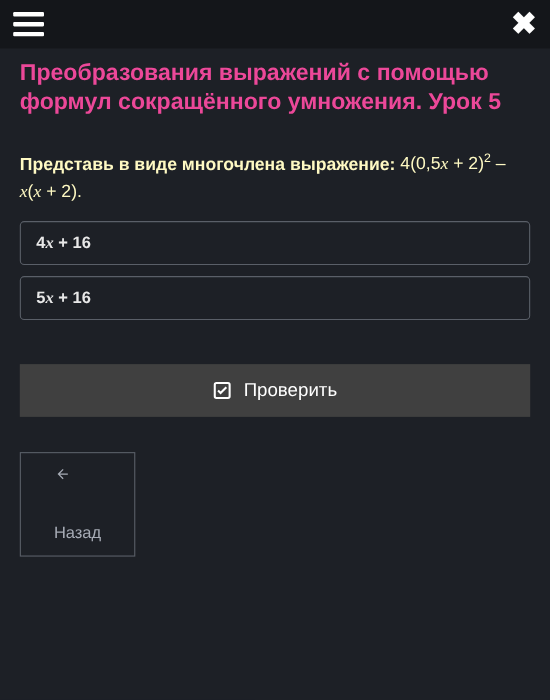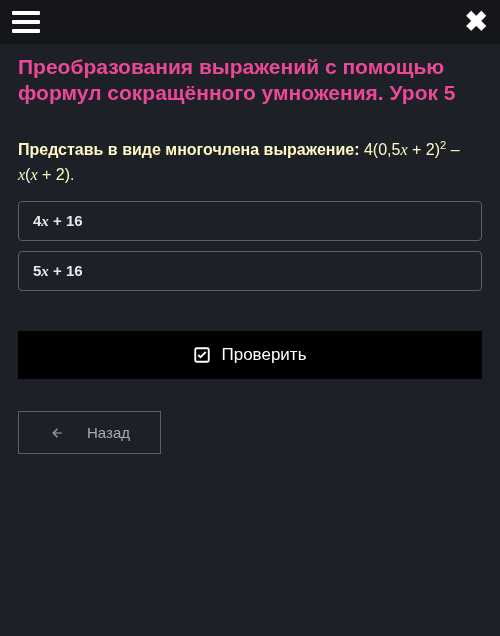--- a/index.html
+++ b/index.html
@@ -77,21 +77,21 @@
     border: 1px solid #5a5f68;
     border-radius: 4px;
     padding: 10px 14px;
     font-size: 15px;
     color: #e8e8e8;
     cursor: pointer;
     background: #1d2026;
   }
   .submit-btn {
     width: 100%;
-    background: #000000;
+    background: #404040;
     border: none;
     color: #fff;
     font-size: 17px;
     padding: 14px 0;
     margin-bottom: 32px;
     cursor: pointer;
     display: flex;
     align-items: center;
     justify-content: center;
     gap: 10px;
@@ -101,22 +101,22 @@
     height: 18px;
   }
   .back-btn {
     border: 1px solid #5a5f68;
     background: transparent;
     color: #a6abb5;
     font-size: 15px;
     padding: 12px 30px;
     cursor: pointer;
     display: inline-flex;
-    align-items: center;
-    gap: 22px;
+    gap: 38px;
+    flex-direction: column;
   }
   .arrow-left {
     width: 16px;
     height: 14px;
   }
 </style>
 </head>
 <body>
 
 <div class="topbar">

